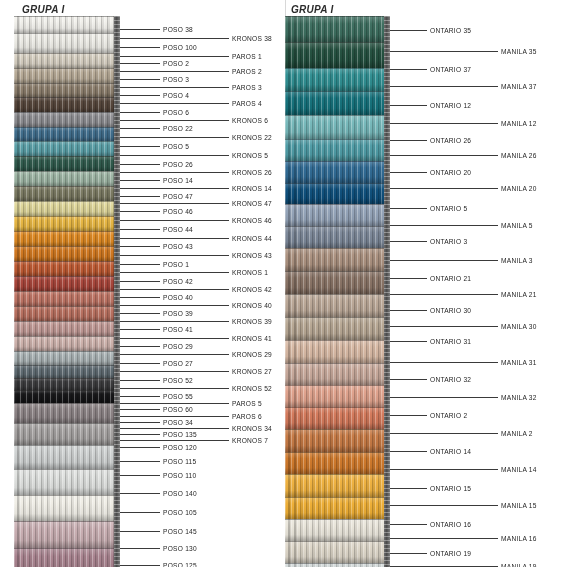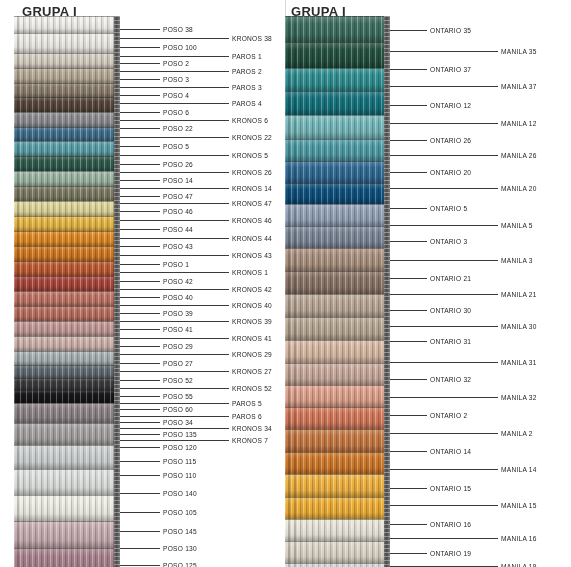--- a/index.html
+++ b/index.html
@@ -6,22 +6,22 @@
   body{
     width:571px;height:567px;position:relative;overflow:hidden;
     font-family:"Liberation Sans", sans-serif;
     -webkit-font-smoothing:antialiased;
   }
   .panel{position:absolute;top:0;height:567px;overflow:hidden;}
   #panel-left{left:0;width:285px;}
   #panel-right{left:285px;width:286px;}
 
   .panel-title{
-    position:absolute;font-size:13px;font-weight:bold;letter-spacing:.3px;
-    color:#2b2b2b;white-space:nowrap;
+    position:absolute;font-size:10px;font-weight:bold;letter-spacing:.3px;
+    color:#2b2b2b;white-space:nowrap;font-style:italic;
   }
   #panel-left .panel-title{left:22px;top:4px;}
   #panel-right .panel-title{left:6px;top:4px;}
 
   
   .swatch-stack{position:absolute;overflow:hidden;}
   #stack-left{left:14px;top:16px;width:106px;height:551px;}
   #stack-right{left:0px;top:16px;width:105px;height:551px;}
 
   .band{position:relative;width:100%;overflow:hidden;}

